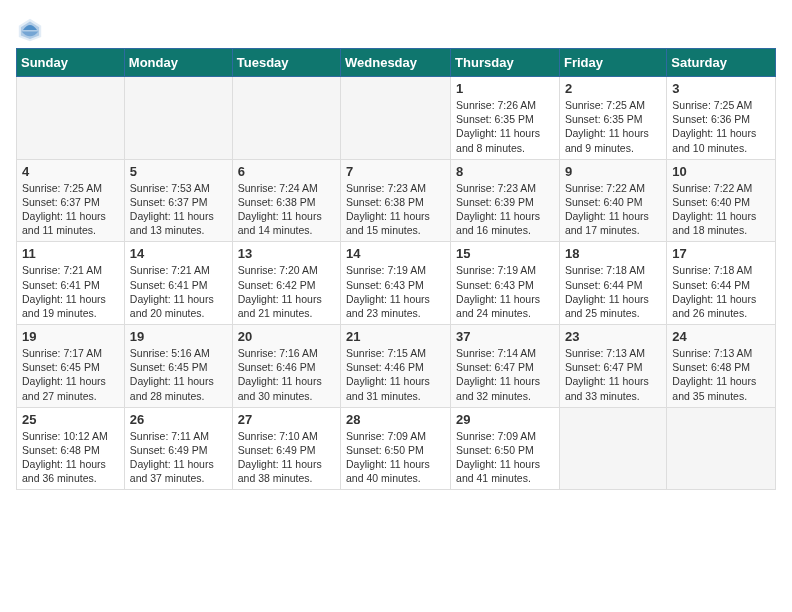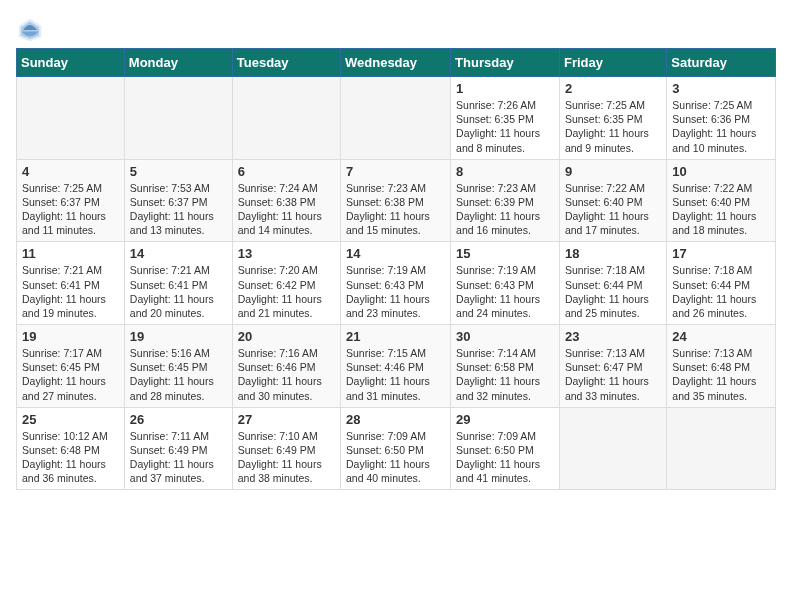--- a/index.html
+++ b/index.html
@@ -252,23 +252,23 @@
 Sunset: 6:46 PM
 Daylight: 11 hours and 30 minutes.</div>
         </td>
         <td>
           <span class="day-number">21</span>
           <div class="day-info">Sunrise: 7:15 AM
 Sunset: 4:46 PM
 Daylight: 11 hours and 31 minutes.</div>
         </td>
         <td>
-          <span class="day-number">30</span>
+          <span class="day-number">37</span>
           <div class="day-info">Sunrise: 7:14 AM
-Sunset: 6:58 PM
+Sunset: 6:47 PM
 Daylight: 11 hours and 32 minutes.</div>
         </td>
         <td>
           <span class="day-number">23</span>
           <div class="day-info">Sunrise: 7:13 AM
 Sunset: 6:47 PM
 Daylight: 11 hours and 33 minutes.</div>
         </td>
         <td>
           <span class="day-number">24</span>

